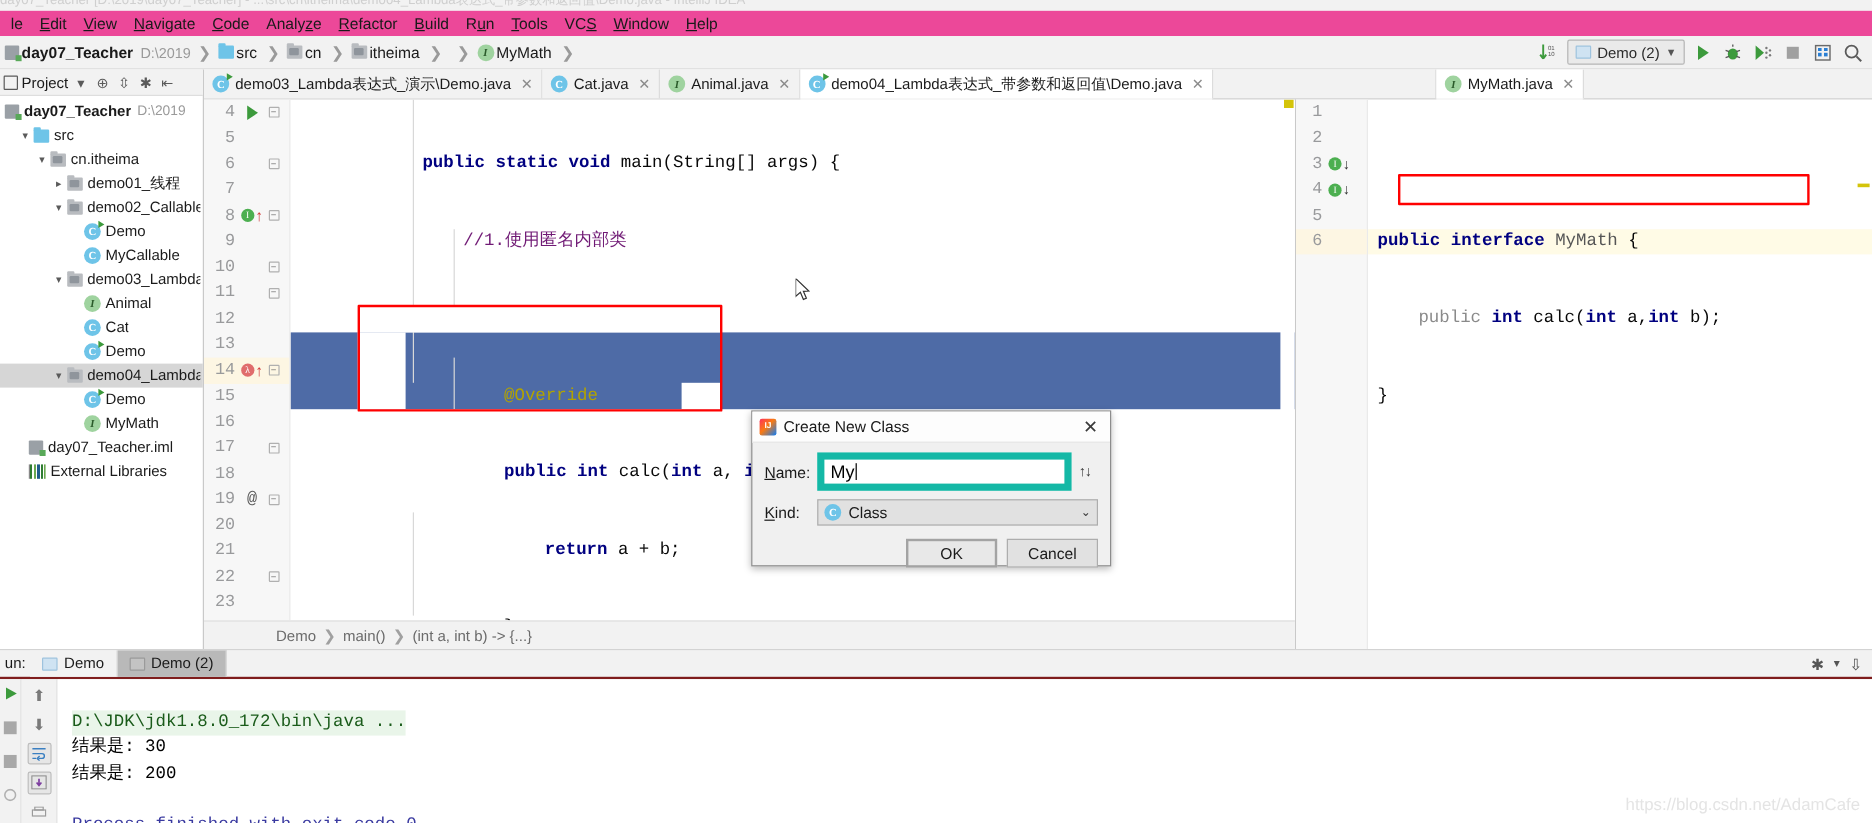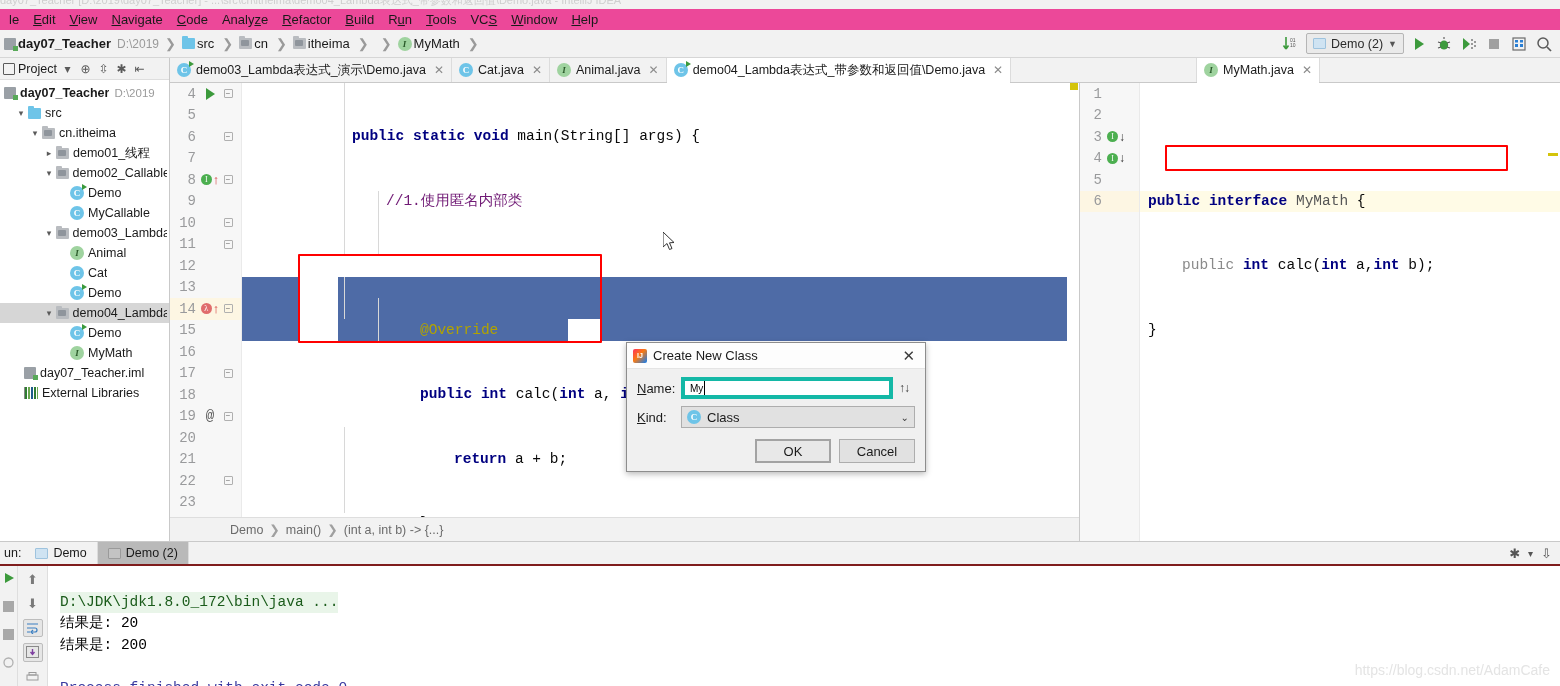--- a/index.html
+++ b/index.html
@@ -227,22 +227,22 @@
   }
   .ij-logo::after {
     content:"IJ"; position:absolute; inset:0; color:#fff; font-size:7px;
     display:flex; align-items:center; justify-content:center; font-weight:bold;
   }
   .dlg-body { padding: 8px 10px 0 10px; }
   .frow { display: flex; align-items: center; margin-bottom: 7px; }
   .flabel { width: 44px; font-size: 13px; color: #1a1a1a; }
   .flabel .uk { text-decoration: underline; }
   .finput {
-    flex: 1; height: 22px; background: #fff; border: 4px solid #14b8a6;
-    display: flex; align-items: center; padding: 0 5px; font-size: 10px; color: #000;
+    flex: 1; height: 32px; background: #fff; border: 6px solid #14b8a6;
+    display: flex; align-items: center; padding: 0 5px; font-size: 15px; color: #000;
   }
   .caret-bar { display:inline-block; width:1px; height:14px; background:#000; margin-left:1px; }
   .sortbtn { width: 22px; text-align: center; font-size: 12px; color: #3b3b3b; letter-spacing: -1px; }
   .fselect {
     flex: 1; height: 22px; background: #e1e1e1; border: 1px solid #adadad;
     display: flex; align-items: center; padding: 0 5px; gap: 6px; font-size: 13px; color: #1a1a1a;
   }
   .fselect .chevd { margin-left: auto; color: #3b3b3b; font-size: 10px; }
   .dlg-btns { display: flex; justify-content: flex-end; gap: 8px; padding: 4px 10px 0 10px; }
   .btn {
@@ -859,21 +859,21 @@
       <span class="sbtn">
         <svg width="13" height="10" viewBox="0 0 13 10">
             <rect x="1" y="3" width="11" height="5" fill="none" stroke="#9a9a9a"></rect>
             <rect x="3" y="0.5" width="7" height="2.5" fill="none" stroke="#9a9a9a"></rect>
           </svg>
       </span>
     </div>
 
     <div class="console">
 <span class="cmdline">D:\JDK\jdk1.8.0_172\bin\java ...</span>
-<span>结果是: 20</span>
+<span>结果是: 30</span>
 <span>结果是: 200</span>
 
 <span class="procline">Process finished with exit code 0</span></div>
   </div>
 
   <div class="mouse-cursor">
     <svg width="14" height="20" viewBox="0 0 14 20">
         <polygon points="0,0 0,15 4,11.5 6.5,17.5 9,16.5 6.5,10.8 11,10.5" fill="#fff" stroke="#333" stroke-width="1"></polygon>
       </svg>
   </div>

